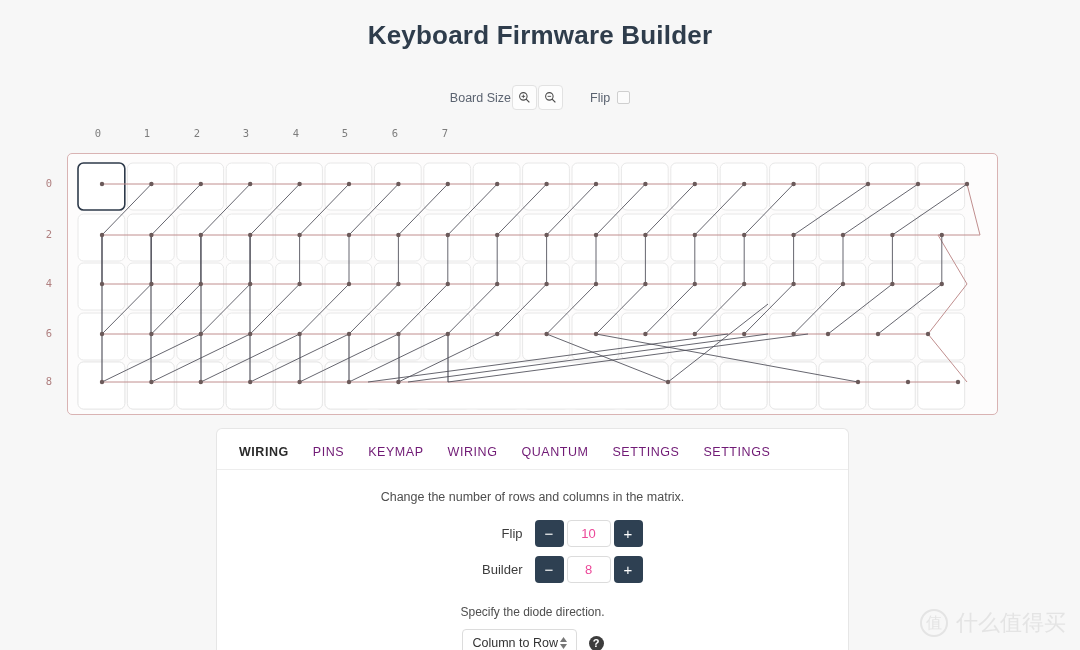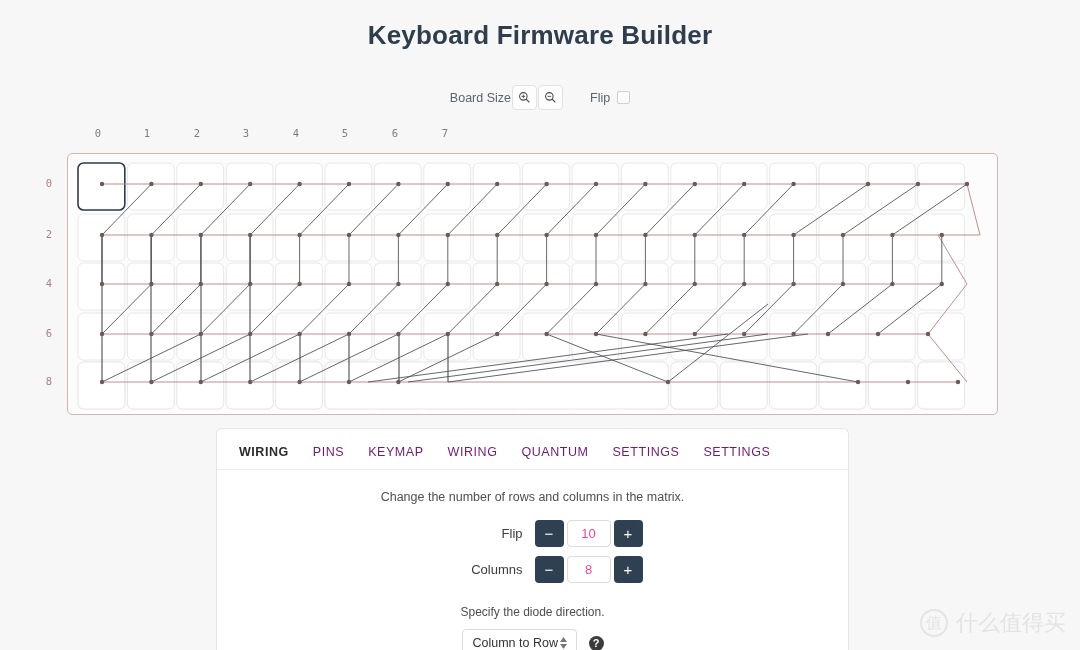--- a/index.html
+++ b/index.html
@@ -480,21 +480,21 @@
       <div class="hint">Change the number of rows and columns in the matrix.</div>
 
       <div class="stepper-row">
         <span class="stepper-label">Flip</span>
         <button class="step-btn">−</button>
         <div class="step-val">10</div>
         <button class="step-btn">+</button>
       </div>
 
       <div class="stepper-row">
-        <span class="stepper-label">Columns</span>
+        <span class="stepper-label">Builder</span>
         <button class="step-btn">−</button>
         <div class="step-val">8</div>
         <button class="step-btn">+</button>
       </div>
 
       <div class="hint2">Specify the diode direction.</div>
 
       <div class="select-row">
         <div class="sel">
           <span>Column to Row</span>

